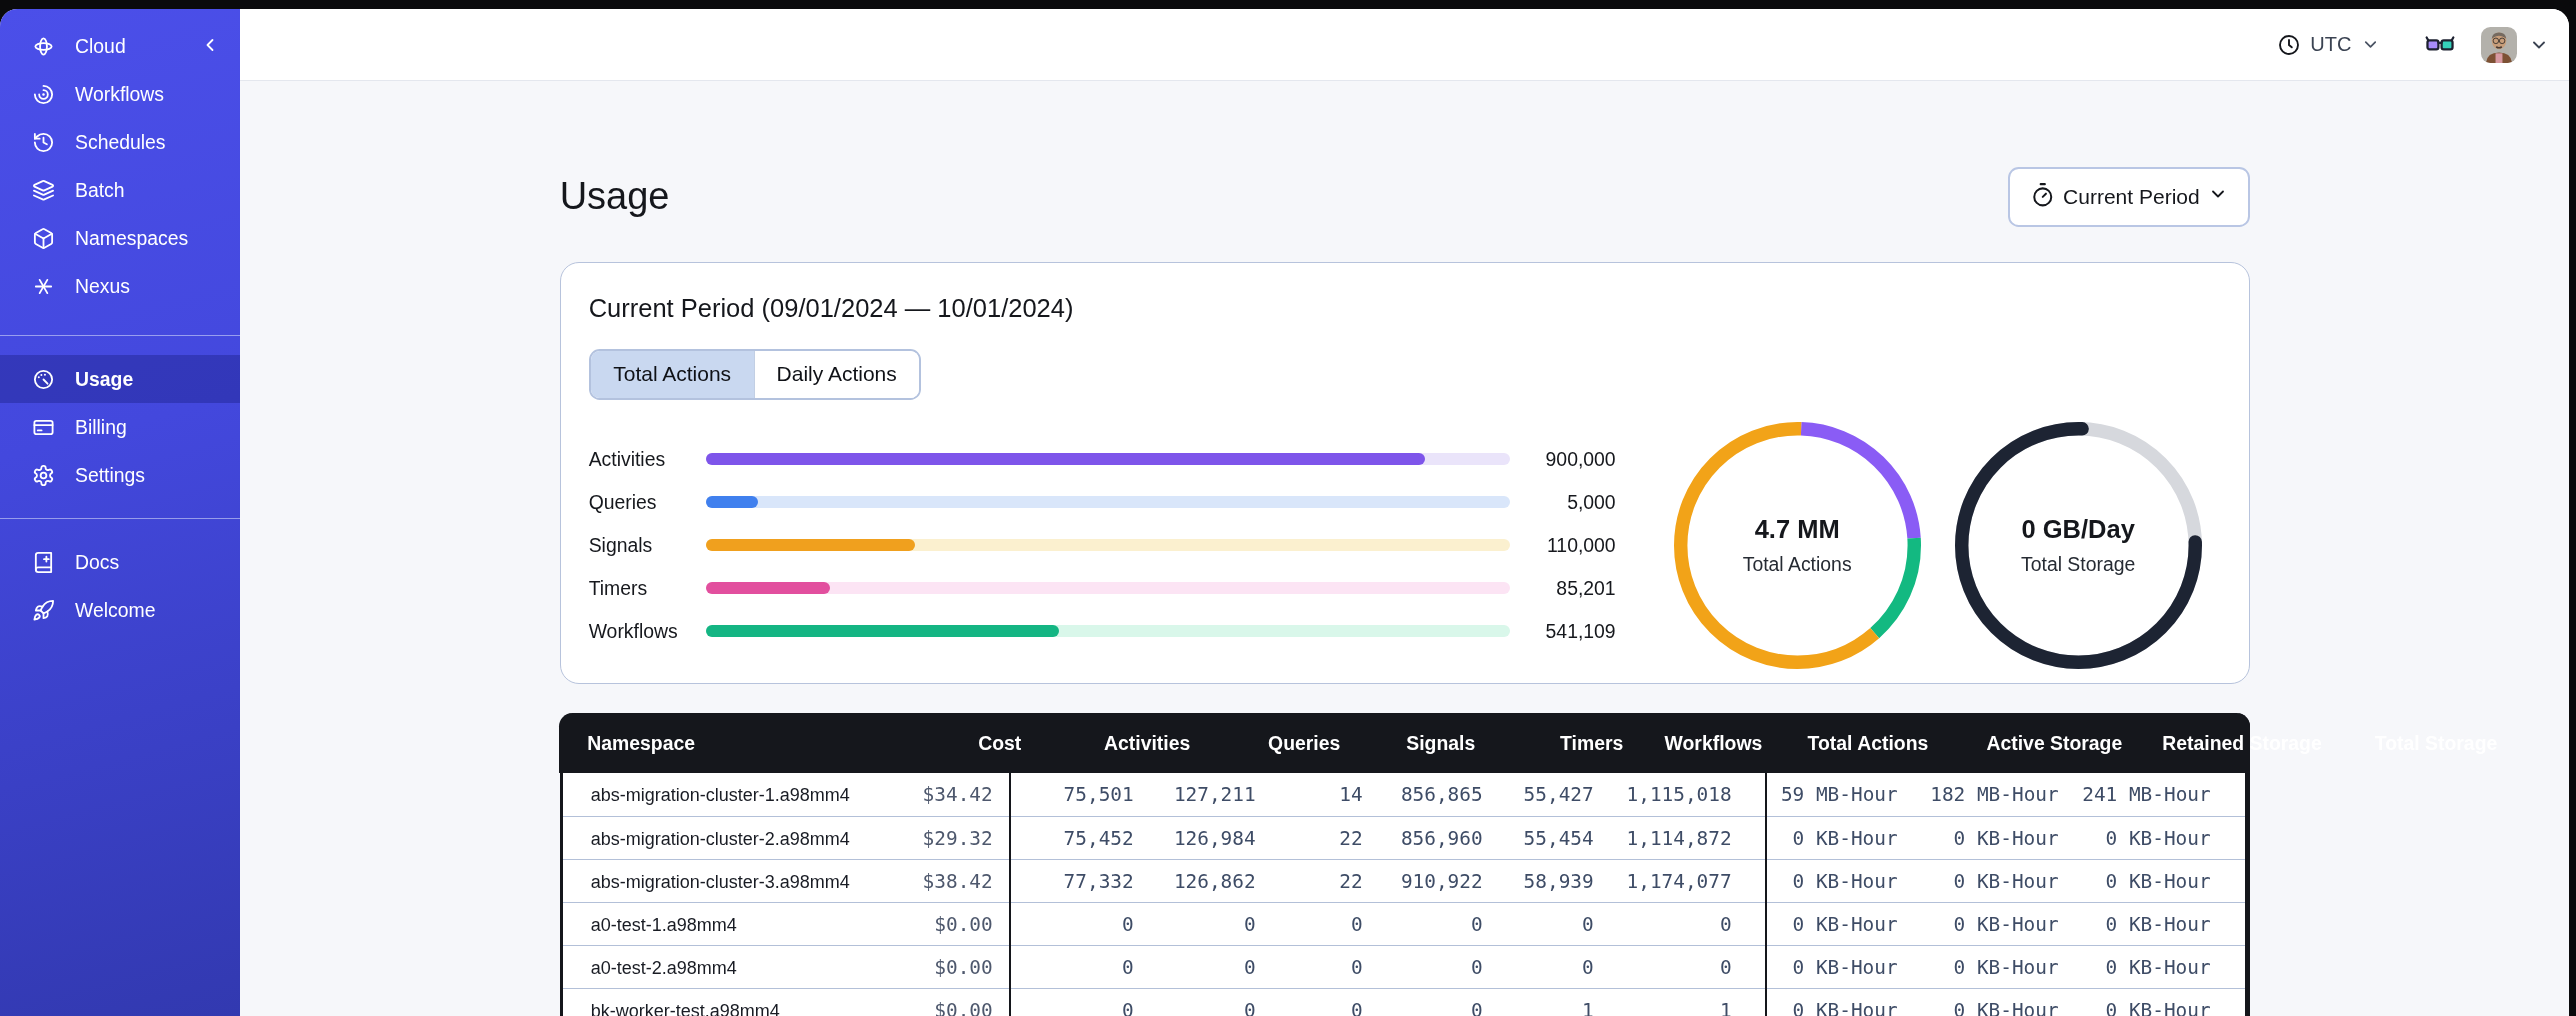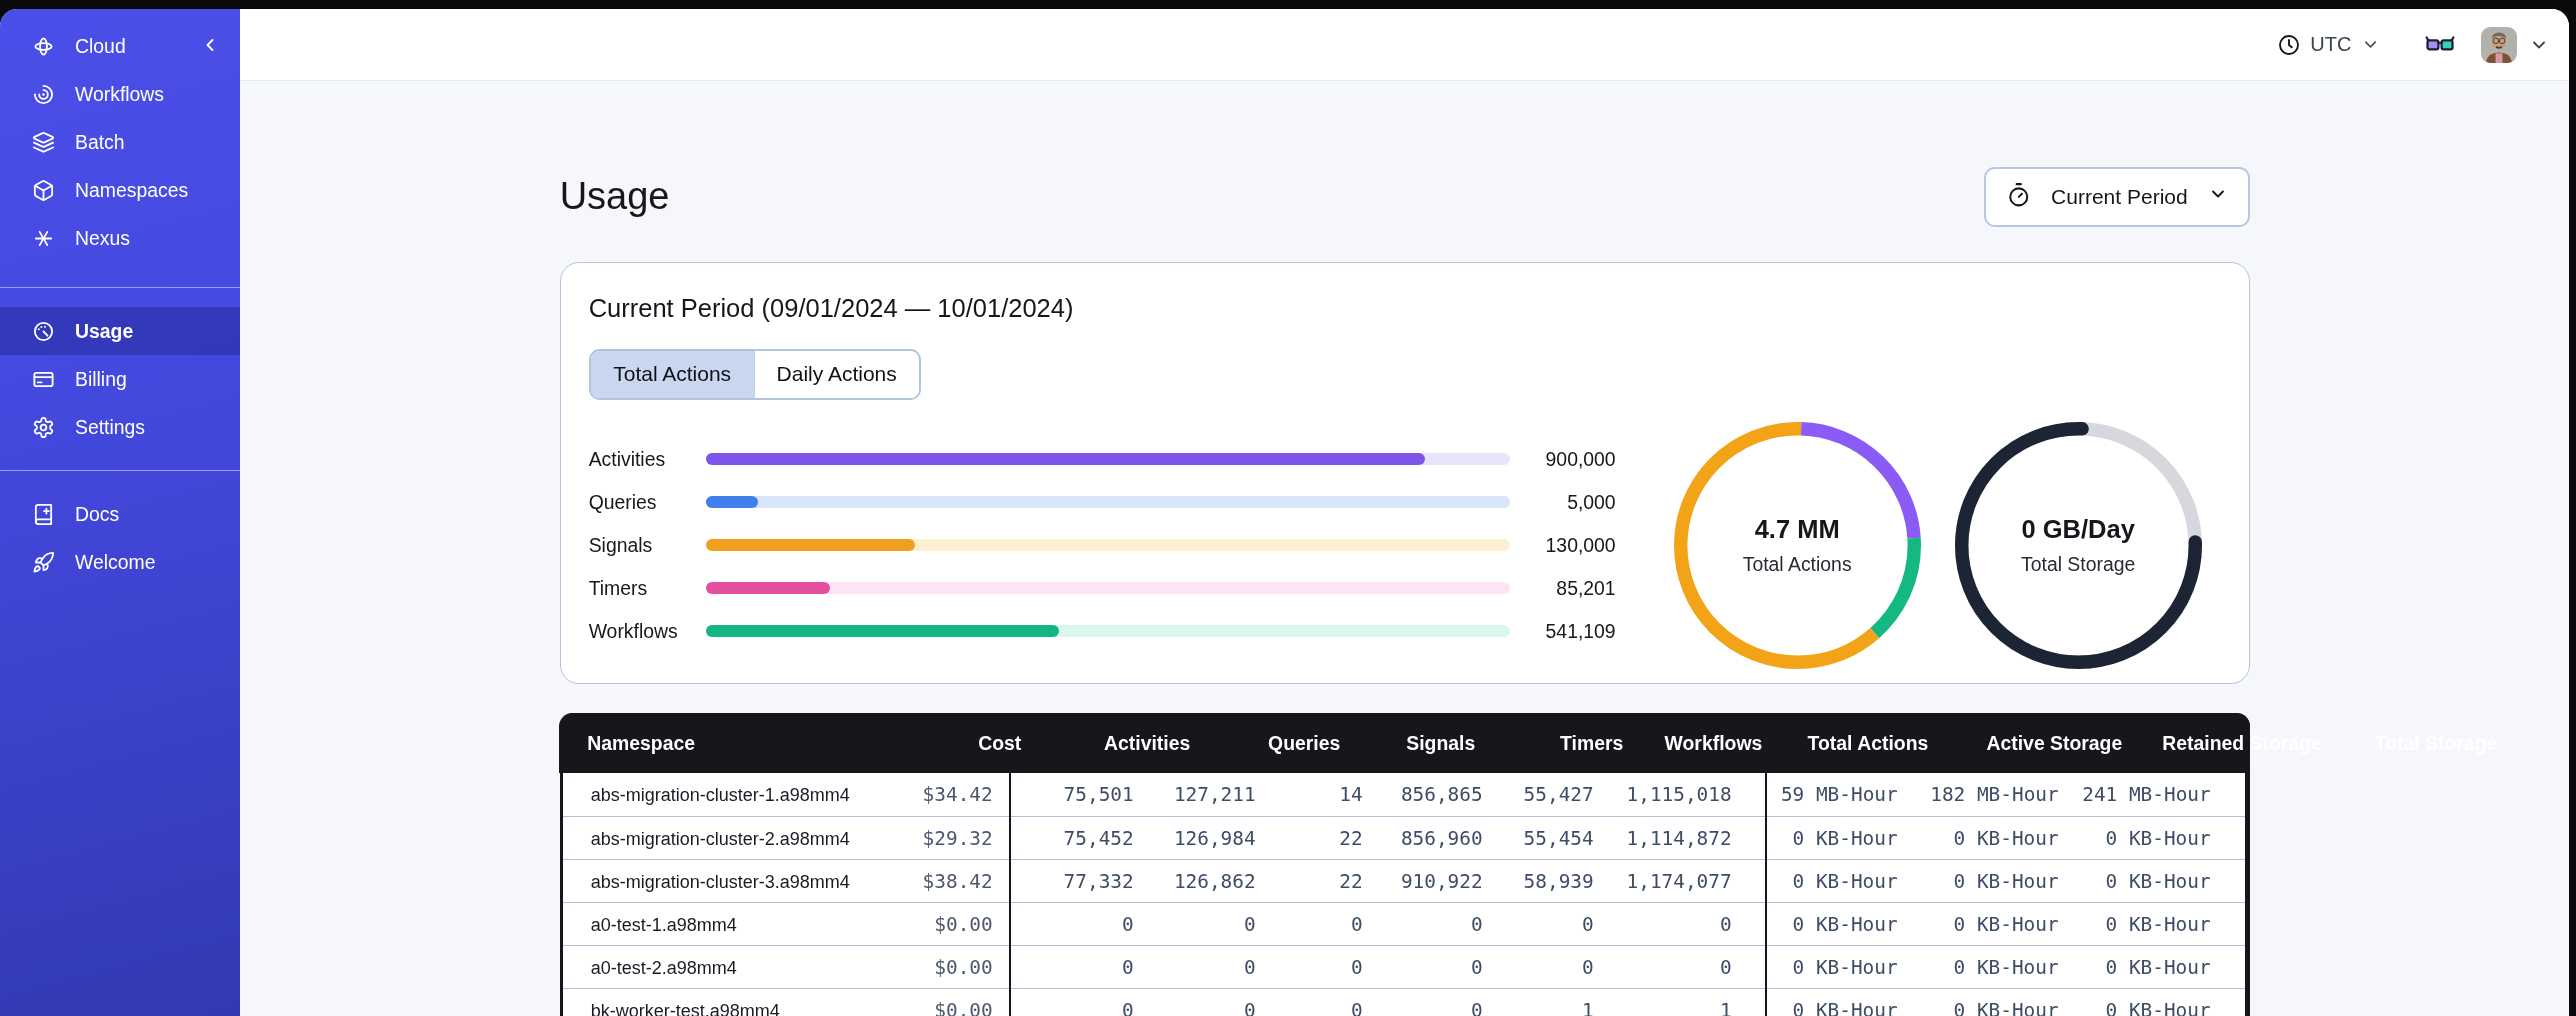--- a/index.html
+++ b/index.html
@@ -31,21 +31,21 @@
   .tz-group { display:flex; align-items:center; gap:9.4px; color:#3b4352; font-size:20px; cursor:pointer; }
   .glasses-btn { margin-left:44px; cursor:pointer; }
   .avatar { margin-left:25.5px; width:36px; height:36px; border-radius:9.4px; overflow:hidden; flex:none; cursor:pointer; }
   .caret-btn { margin-left:12px; cursor:pointer; color:#3b4352; }
 
   
   .content { flex:1; overflow:hidden; }
   .content-inner { width:1690px; margin:0 auto; padding-top:82px; }
   .title-row { height:67px; display:flex; align-items:center; justify-content:space-between; }
   h1.page-title { margin:0; font-size:38px; font-weight:500; color:#15171c; }
-  .period-btn { height:60px; padding:0 20px; display:flex; align-items:center; gap:20px;
+  .period-btn { height:60px; padding:0 20px; display:flex; align-items:center; gap:8px;
                 background:#fff; border:2px solid #b9c6e4; border-radius:10.7px;
                 font-size:21px; font-weight:500; color:#15171c; font-family:inherit; cursor:pointer; }
 
   
   .card { margin-top:31.5px; height:422px; background:#fff; border:1.3px solid #b7c3dc; border-radius:19px;
           padding:31.5px 28px 0; }
   .card-heading { margin:0; font-size:25.5px; line-height:29.5px; font-weight:500; color:#15171c; }
   .tabs { margin-top:25px; display:inline-flex; height:51px; border:2px solid #b3c2de; border-radius:10.7px; overflow:hidden; }
   .tab { width:164px; display:flex; align-items:center; justify-content:center; font-size:21px; font-weight:500;
          color:#0f1116; background:#fff; cursor:pointer; }
@@ -109,20 +109,30 @@
     <nav id="sidebar-nav">
         <div class="nav-item">
           <span class="icon">
             <svg viewBox="0 0 24 24" fill="none" stroke="#fff" stroke-width="1.9" stroke-linecap="round" stroke-linejoin="round">
               <circle cx="12" cy="12" r="1.3" fill="currentColor" stroke="none"></circle>
               <path d="M12 7.5a4.5 4.5 0 1 1-4.5 4.5"></path>
               <path d="M12 3a9 9 0 1 1-9 9"></path>
             </svg>
           </span>
           <span class="label">Workflows</span>
+        </div>
+        <div class="nav-item">
+          <span class="icon">
+            <svg viewBox="0 0 24 24" fill="none" stroke="#fff" stroke-width="1.9" stroke-linecap="round" stroke-linejoin="round">
+              <path d="M3 12a9 9 0 1 0 9-9 9.75 9.75 0 0 0-6.74 2.74L3 8"></path>
+              <path d="M3 3v5h5"></path>
+              <path d="M12 7v5l3.5 1.8"></path>
+            </svg>
+          </span>
+          <span class="label">Schedules</span>
         </div>
         <div class="nav-item">
           <span class="icon">
             <svg viewBox="0 0 24 24" fill="none" stroke="#fff" stroke-width="1.9" stroke-linecap="round" stroke-linejoin="round">
               <path d="m12.83 2.18a2 2 0 0 0-1.66 0L2.6 6.08a1 1 0 0 0 0 1.83l8.58 3.91a2 2 0 0 0 1.66 0l8.58-3.9a1 1 0 0 0 0-1.83Z"></path>
               <path d="m22 12.18-9.17 4.16a2 2 0 0 1-1.66 0L2 12.18"></path>
               <path d="m22 17.18-9.17 4.16a2 2 0 0 1-1.66 0L2 17.18"></path>
             </svg>
           </span>
           <span class="label">Batch</span>
@@ -294,21 +304,21 @@
                   <div class="bar-track" style="background:#d9e6fa">
                     <div class="bar-fill" style="background:#4080ee;width:6.5%"></div>
                   </div>
                   <div class="bar-value">5,000</div>
                 </div>
                 <div class="bar-row">
                   <div class="bar-label">Signals</div>
                   <div class="bar-track" style="background:#fbf0cf">
                     <div class="bar-fill" style="background:#f0a01e;width:26%"></div>
                   </div>
-                  <div class="bar-value">130,000</div>
+                  <div class="bar-value">110,000</div>
                 </div>
                 <div class="bar-row">
                   <div class="bar-label">Timers</div>
                   <div class="bar-track" style="background:#fce4f4">
                     <div class="bar-fill" style="background:#e24f9e;width:15.5%"></div>
                   </div>
                   <div class="bar-value">85,201</div>
                 </div>
                 <div class="bar-row">
                   <div class="bar-label">Workflows</div>

